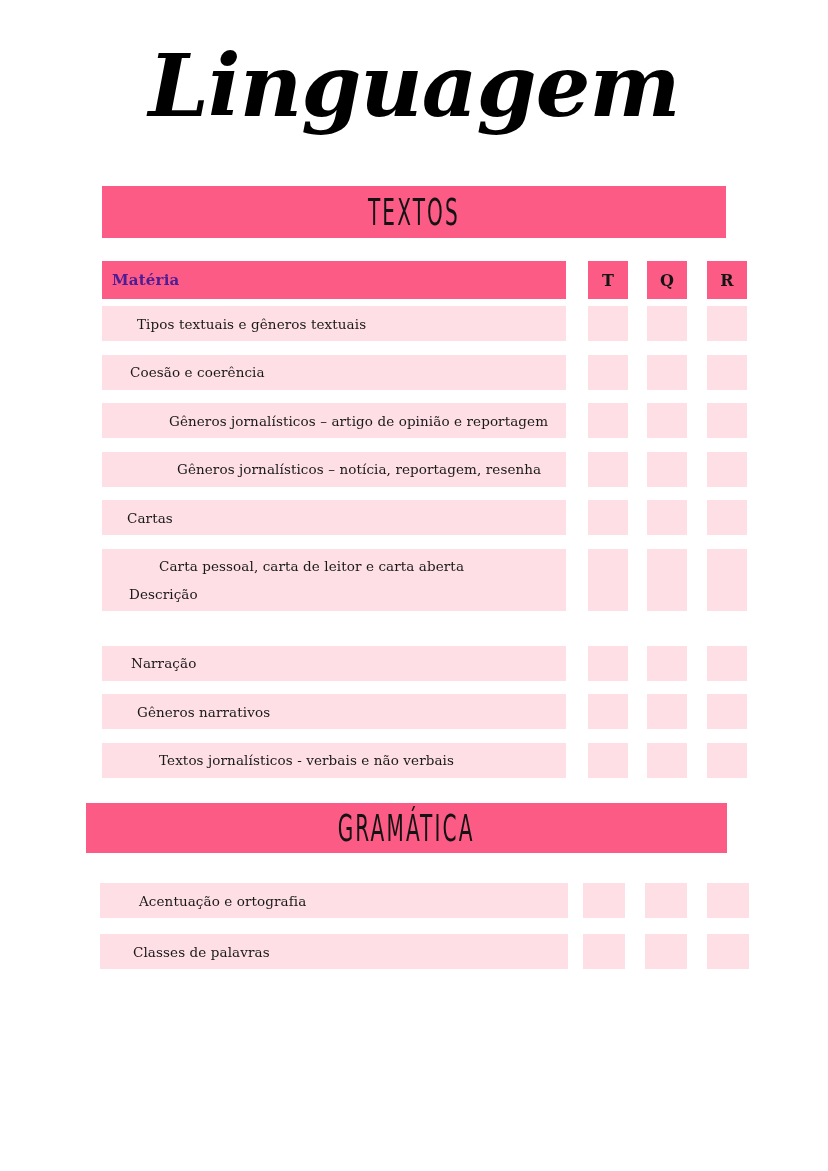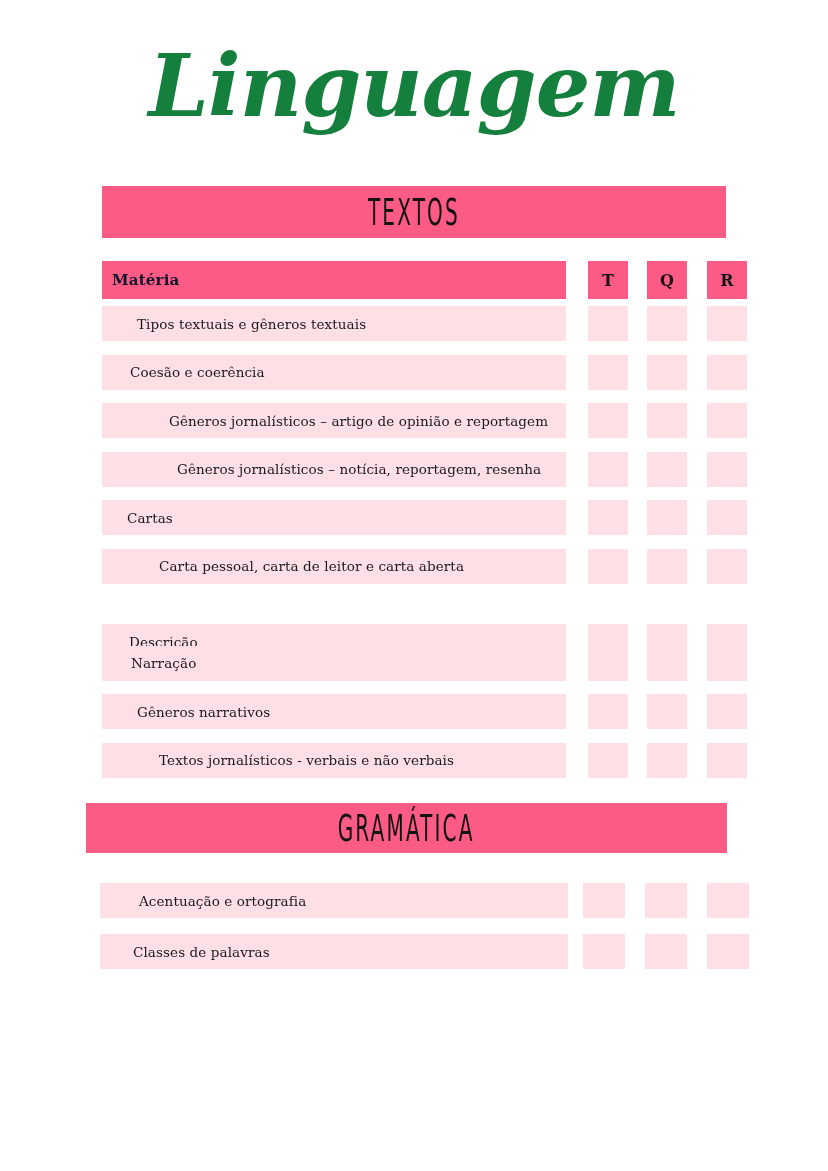--- a/index.html
+++ b/index.html
@@ -29,21 +29,21 @@
     left: 0;
     top: 36px;
     width: 828px;
     text-align: center;
     font-family: "DejaVu Serif", serif;
     font-weight: bold;
     font-style: italic;
     font-size: 86px;
     line-height: 100px;
     letter-spacing: -1px;
-    color: #15803d;
+    color: #000000;
     user-select: none;
   }
 
   
   .banner {
     position: absolute;
     background: #fb5b85;
     display: flex;
     align-items: center;
     justify-content: center;
@@ -87,21 +87,21 @@
     height: 38px;
     background: #fb5b85;
     display: flex;
     align-items: center;
   }
   .header-materia-label {
     margin-left: 10px;
     font-family: "DejaVu Serif", serif;
     font-weight: bold;
     font-size: 15px;
-    color: #0f172a;
+    color: #4c1d95;
     letter-spacing: 0.2px;
   }
   .header-check {
     position: absolute;
     top: 0;
     width: 40px;
     height: 38px;
     background: #fb5b85;
     display: flex;
     align-items: center;
@@ -220,21 +220,21 @@
         <div class="cell cell-r"></div>
       </div>
       <div class="row" style="top: 548.5px;">
         <div class="row-label-bar">
           <span class="row-label" style="margin-left: 57px;">Carta pessoal, carta de leitor e carta aberta</span>
         </div>
         <div class="cell cell-t"></div>
         <div class="cell cell-q"></div>
         <div class="cell cell-r"></div>
       </div>
-      <div class="row" style="top: 624px;">
+      <div class="row" style="top: 576px;">
         <div class="row-label-bar">
           <span class="row-label" style="margin-left: 27px;">Descrição</span>
         </div>
         <div class="cell cell-t"></div>
         <div class="cell cell-q"></div>
         <div class="cell cell-r"></div>
       </div>
       <div class="row" style="top: 645.5px;">
         <div class="row-label-bar">
           <span class="row-label" style="margin-left: 29px;">Narração</span>

